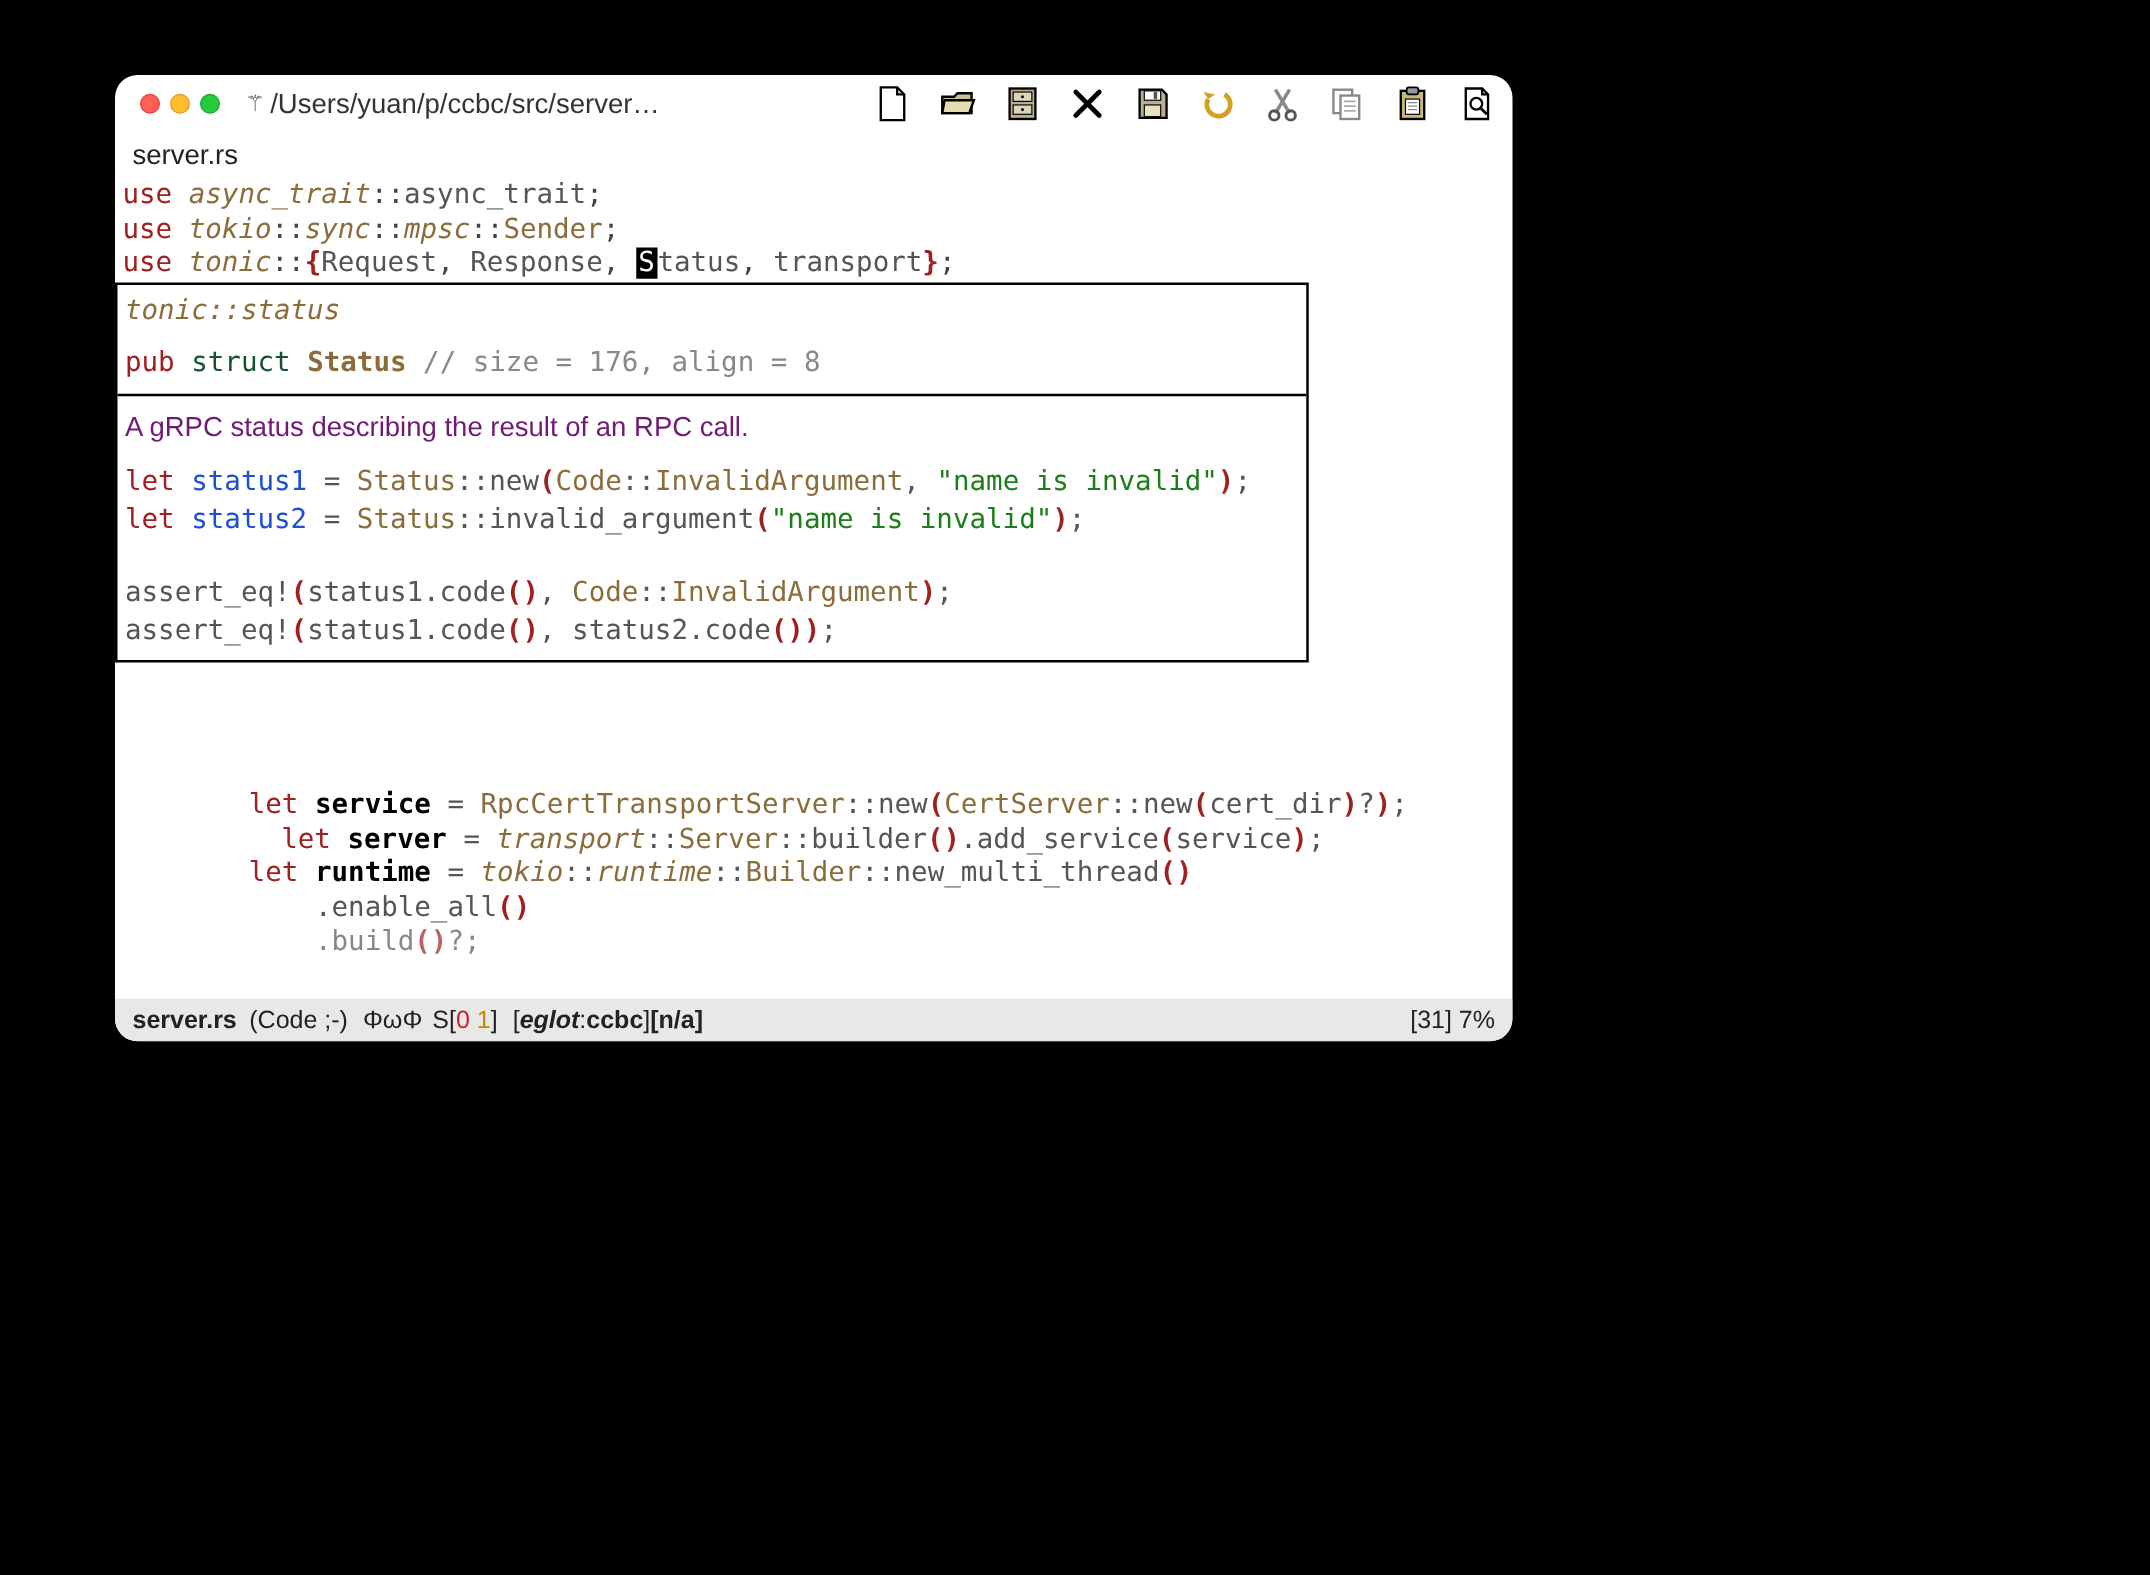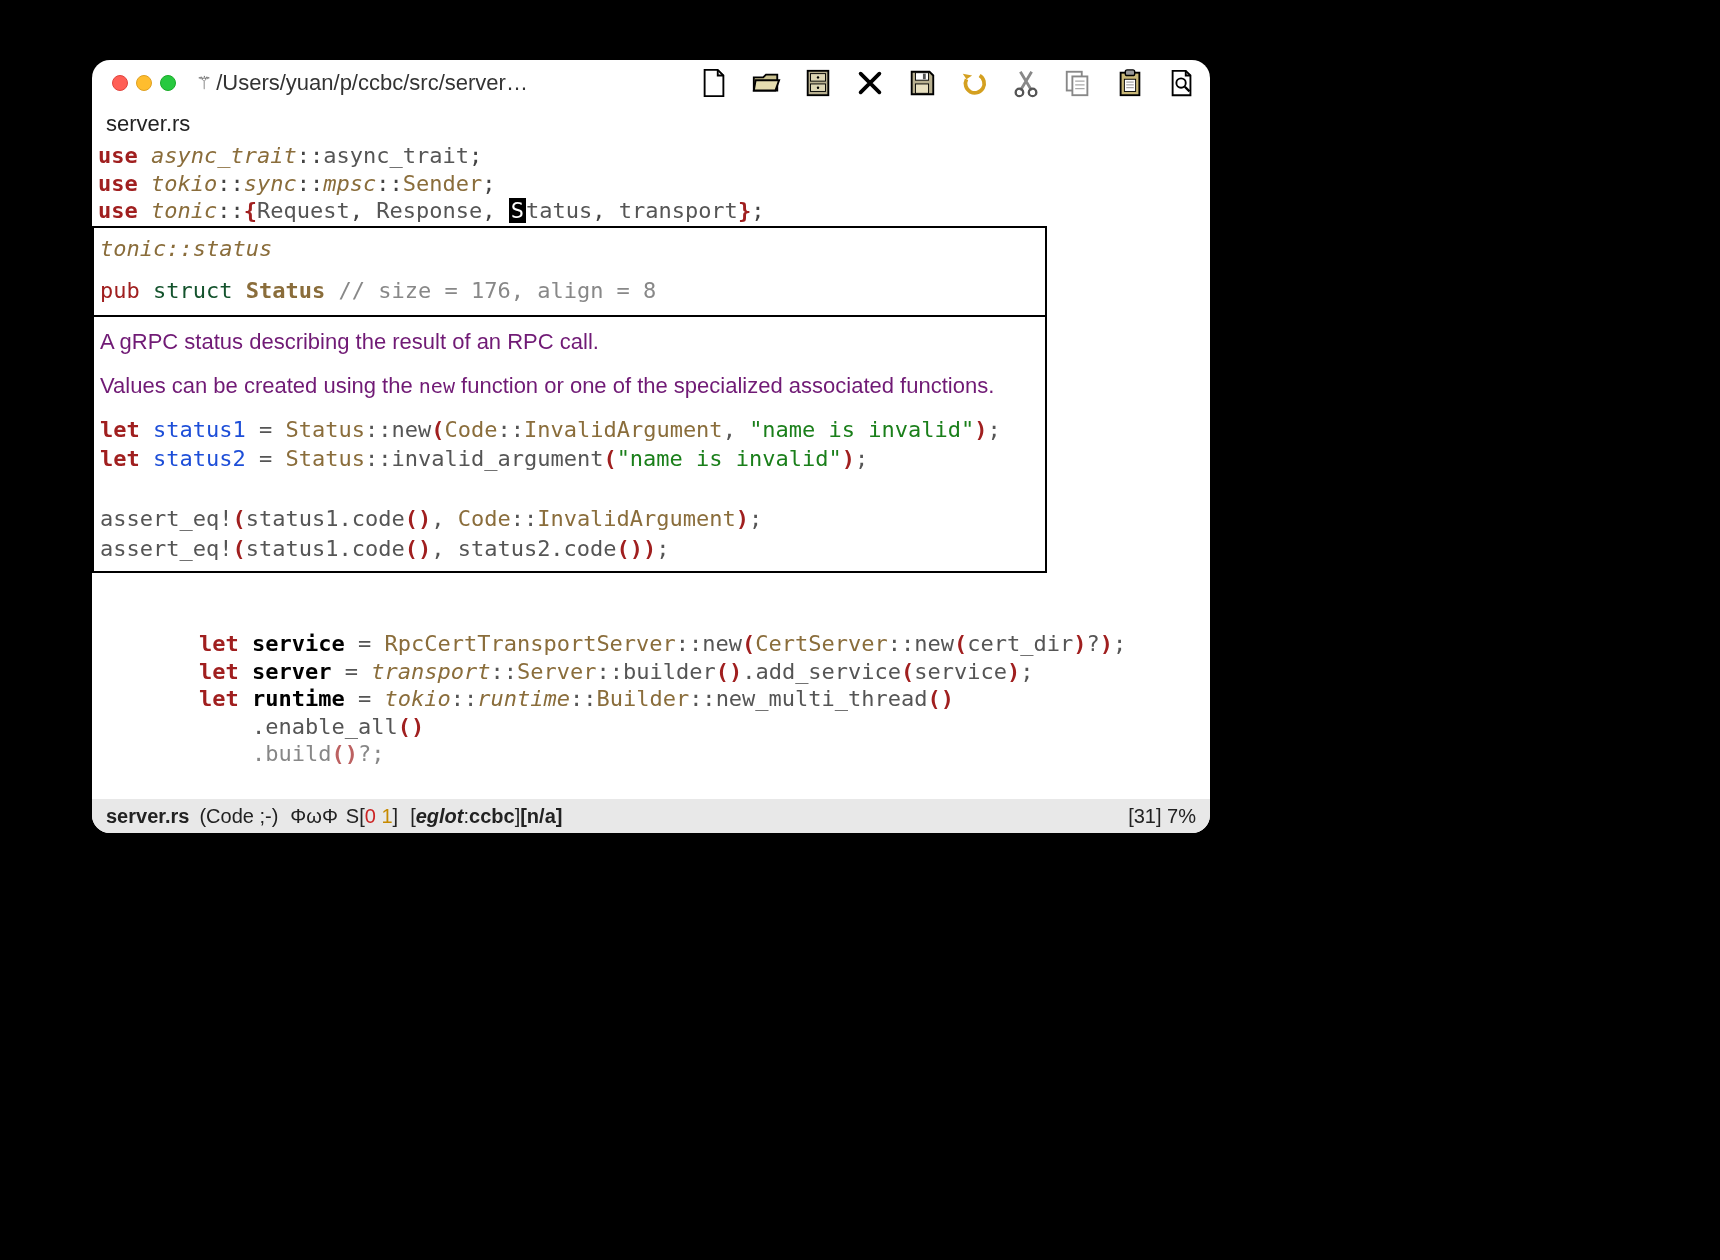--- a/index.html
+++ b/index.html
@@ -19,21 +19,21 @@
 .vcs-icon { font-size: 18px; color: #444; }
 .toolbar { margin-left: auto; display: flex; gap: 20px; align-items: center; }
 .tb-btn { width: 32px; height: 32px; display:flex; align-items:center; justify-content:center; cursor:pointer; }
 .tb-btn svg { width: 30px; height: 30px; }
 .tabs { height: 36px; display:flex; font-size: 22px; }
 .tab { padding: 4px 14px; display:flex; align-items:center; color:#222;}
 .tab.inactive { background: #e8e8e8; width: 245px; }
 .tab.active { background: #fff; }
 .editor { flex:1; font-family: "SF Mono", Menlo, Consolas, monospace; font-size: 22px; line-height: 1.25; color:#222; position:relative; }
 .code-line { padding: 0 6px; white-space: pre; color:#555;}
-.kw { color: #a01f1f; font-weight: 700; }
+.kw { color: #a01f1f; font-weight: 400; }
 .ns { color: #8a6d3b; font-style: italic; }
 .ident { color: #555; }
 .punct { color: #a01f1f; font-weight: bold; }
 .sep { color: #444;}
 .ty { color: #8a6d3b; }
 .cursor { background: #000; color: #fff; padding:0 2px;}
 .tooltip {
   position:absolute; left:0; top: 84px; width: 955px;
   border: 2px solid #000; background:#fff;
   font-family: "SF Mono", Menlo, Consolas, monospace; font-size: 22px; line-height:1.35;
@@ -160,31 +160,30 @@
     <div class="code-line"><span class="kw">use</span> <span class="ns">async_trait</span><span class="sep">::</span><span class="ident">async_trait</span><span class="sep">;</span></div>
     <div class="code-line"><span class="kw">use</span> <span class="ns">tokio</span><span class="sep">::</span><span class="ns">sync</span><span class="sep">::</span><span class="ns">mpsc</span><span class="sep">::</span><span class="ty">Sender</span><span class="sep">;</span></div>
     <div class="code-line"><span class="kw">use</span> <span class="ns">tonic</span><span class="sep">::</span><span class="punct">{</span><span class="ident">Request</span><span class="sep">, </span><span class="ident">Response</span><span class="sep">, </span><span class="cursor">S</span><span class="ident">tatus</span><span class="sep">, </span><span class="ident">transport</span><span class="punct">}</span><span class="sep">;</span></div>
 
     <div class="tooltip">
       <div class="head"><span class="ns">tonic::status</span></div>
       <div style="height:12px"></div>
       <div class="sig"><span class="pub">pub</span> <span class="struct">struct</span> <span class="name">Status</span> <span class="cmt">// size = 176, align = 8</span></div>
       <hr>
       <div class="doc">A gRPC status describing the result of an RPC call.</div>
-      <div class="doc"><span>Values can be created using the </span><span class="code">new</span><span> function or one of the specialized associated functions.</span></div>
       <div class="ex"><span class="kw">let</span> <span class="b">status1</span><span> = </span><span class="ty">Status</span>::<span class="fn">new</span><span class="pn">(</span><span class="ty">Code</span>::<span class="ty">InvalidArgument</span>, <span class="str">"name is invalid"</span><span class="pn">)</span>;
 <span class="kw">let</span> <span class="b">status2</span><span> = </span><span class="ty">Status</span>::<span class="fn">invalid_argument</span><span class="pn">(</span><span class="str">"name is invalid"</span><span class="pn">)</span>;
 
 <span>assert_eq!</span><span class="pn">(</span><span>status1.code</span><span class="pn">()</span>, <span class="ty">Code</span>::<span class="ty">InvalidArgument</span><span class="pn">)</span>;
 <span>assert_eq!</span><span class="pn">(</span><span>status1.code</span><span class="pn">()</span>, <span>status2.code</span><span class="pn">())</span>;</div>
     </div>
 
     <div class="below">
       <div class="code-line" style="padding-left:54px">    <span class="kw">let</span> <span style="font-weight:bold;color:#000">service</span> = <span class="ty">RpcCertTransportServer</span>::<span>new</span><span class="punct">(</span><span class="ty">CertServer</span>::<span>new</span><span class="punct">(</span><span>cert_dir</span><span class="punct">)</span>?<span class="punct">)</span>;</div>
-      <div class="code-line" style="padding-left:54px">    <span class="kw">let</span> <span style="font-weight:bold;color:#000">server</span> = <span class="ns">transport</span>::<span class="ty">Server</span>::<span>builder</span><span class="punct">()</span>.<span>add_service</span><span class="punct">(</span><span>service</span><span class="punct">)</span>;</div>
+      <div class="code-line" style="padding-left:80px">    <span class="kw">let</span> <span style="font-weight:bold;color:#000">server</span> = <span class="ns">transport</span>::<span class="ty">Server</span>::<span>builder</span><span class="punct">()</span>.<span>add_service</span><span class="punct">(</span><span>service</span><span class="punct">)</span>;</div>
       <div class="code-line" style="padding-left:54px">    <span class="kw">let</span> <span style="font-weight:bold;color:#000">runtime</span> = <span class="ns">tokio</span>::<span class="ns">runtime</span>::<span class="ty">Builder</span>::<span>new_multi_thread</span><span class="punct">()</span></div>
       <div class="code-line" style="padding-left:54px">        .<span>enable_all</span><span class="punct">()</span></div>
       <div class="code-line" style="padding-left:54px; opacity:.7">        .<span>build</span><span class="punct">()</span>?;</div>
     </div>
   </div>
 
   <div class="statusbar">
     <span class="file">server.rs</span>
     <span class="mode">(Code ;-)</span>
     <span style="margin-right:8px">ΦωΦ</span>

